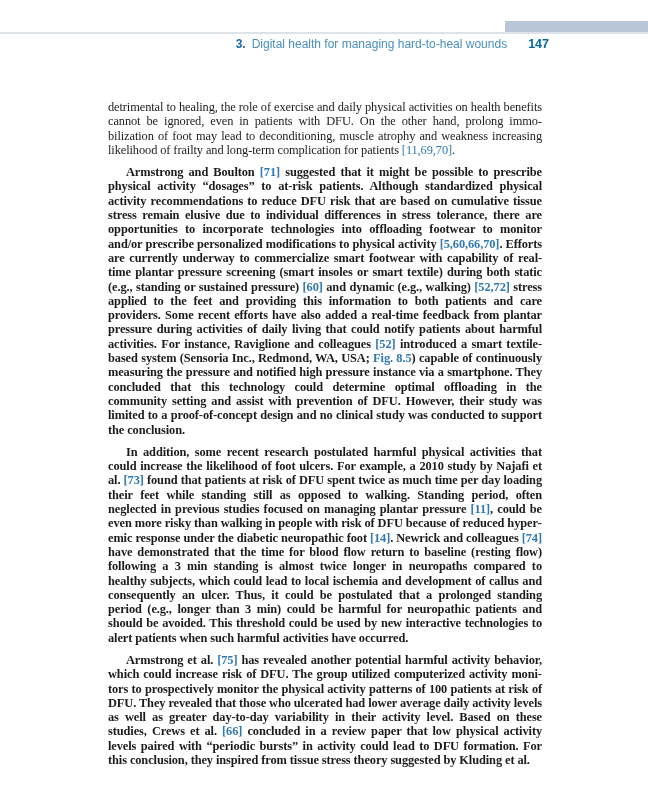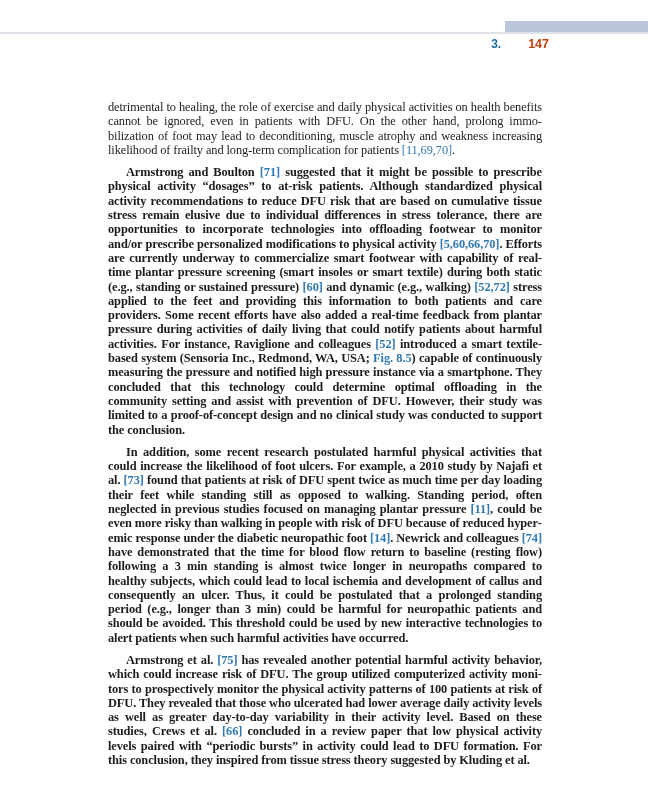--- a/index.html
+++ b/index.html
@@ -43,21 +43,21 @@
   .chap-num {
     font-weight: bold;
     color: #1668a8;
     margin-right: 6px;
   }
   .chap-title {
     color: #4a8fc0;
   }
   .page-num {
     font-weight: bold;
-    color: #c2410c;
+    color: #0369a1;
     font-size: 12.5px;
     margin-left: 21px;
     text-align: right;
   }
   .body-text {
     position: absolute;
     top: 92px;
     left: 100px;
     width: 450px;
     color: #1c1c1c;
@@ -76,20 +76,21 @@
   }
 </style>
 </head>
 <body>
 
 <div class="page">
   <div class="accent-bar"></div>
   <div class="header-rule"></div>
   <header class="running-head">
     <span class="chap-num">3.</span>
+    <span class="chap-title">Digital health for managing hard-to-heal wounds</span>
     <span class="page-num">147</span>
   </header>
   <main class="body-text" id="paragraphs">
       <p class="para"><span>detrimental to healing, the role of exercise and daily physical activities on health ben­efits cannot be ignored, even in patients with DFU. On the other hand, prolong immo­bilization of foot may lead to deconditioning, muscle atrophy and weakness increasing likelihood of frailty and long-term complication for patients </span><span class="citation">[11,69,70]</span><span>.</span></p>
       <p class="para indent"><span>Armstrong and Boulton </span><span class="citation">[71]</span><span> suggested that it might be possible to prescribe physical activity “dosages” to at-risk patients. Although standardized physical activ­ity recommendations to reduce DFU risk that are based on cumulative tissue stress remain elusive due to individual differences in stress tolerance, there are opportu­nities to incorporate technologies into offloading footwear to monitor and/or pre­scribe personalized modifications to physical activity </span><span class="citation">[5,60,66,70]</span><span>. Efforts are currently underway to commercialize smart footwear with capability of real-time plantar pressure screening (smart insoles or smart textile) during both static (e.g., standing or sustained pressure) </span><span class="citation">[60]</span><span> and dynamic (e.g., walking) </span><span class="citation">[52,72]</span><span> stress applied to the feet and providing this information to both patients and care providers. Some recent efforts have also added a real-time feedback from plantar pressure dur­ing activities of daily living that could notify patients about harmful activities. For instance, Raviglione and colleagues </span><span class="citation">[52]</span><span> introduced a smart textile-based system (Sensoria Inc., Redmond, WA, USA; </span><span class="citation">Fig. 8.5</span><span>) capable of continuously measuring the pressure and notified high pressure instance via a smartphone. They concluded that this technology could determine optimal offloading in the community setting and assist with prevention of DFU. However, their study was limited to a proof-of-concept design and no clinical study was conducted to support the conclusion.</span></p>
       <p class="para indent"><span>In addition, some recent research postulated harmful physical activities that could increase the likelihood of foot ulcers. For example, a 2010 study by Najafi et al. </span><span class="citation">[73]</span><span> found that patients at risk of DFU spent twice as much time per day loading their feet while standing still as opposed to walking. Standing period, often neglected in previous studies focused on managing plantar pressure </span><span class="citation">[11]</span><span>, could be even more risky than walking in people with risk of DFU because of reduced hyper­emic response under the diabetic neuropathic foot </span><span class="citation">[14]</span><span>. Newrick and colleagues </span><span class="citation">[74]</span><span> have demonstrated that the time for blood flow return to baseline (resting flow) following a 3 min standing is almost twice longer in neuropaths compared to healthy subjects, which could lead to local ischemia and development of callus and conse­quently an ulcer. Thus, it could be postulated that a prolonged standing period (e.g., longer than 3 min) could be harmful for neuropathic patients and should be avoided. This threshold could be used by new interactive technologies to alert patients when such harmful activities have occurred.</span></p>
       <p class="para indent"><span>Armstrong et al. </span><span class="citation">[75]</span><span> has revealed another potential harmful activity behavior, which could increase risk of DFU. The group utilized computerized activity moni­tors to prospectively monitor the physical activity patterns of 100 patients at risk of DFU. They revealed that those who ulcerated had lower average daily activity levels as well as greater day-to-day variability in their activity level. Based on these studies, Crews et al. </span><span class="citation">[66]</span><span> concluded in a review paper that low physical activity levels paired with “periodic bursts” in activity could lead to DFU formation. For this conclusion, they inspired from tissue stress theory suggested by Kluding et al.</span></p>
     </main>
 </div>
 

